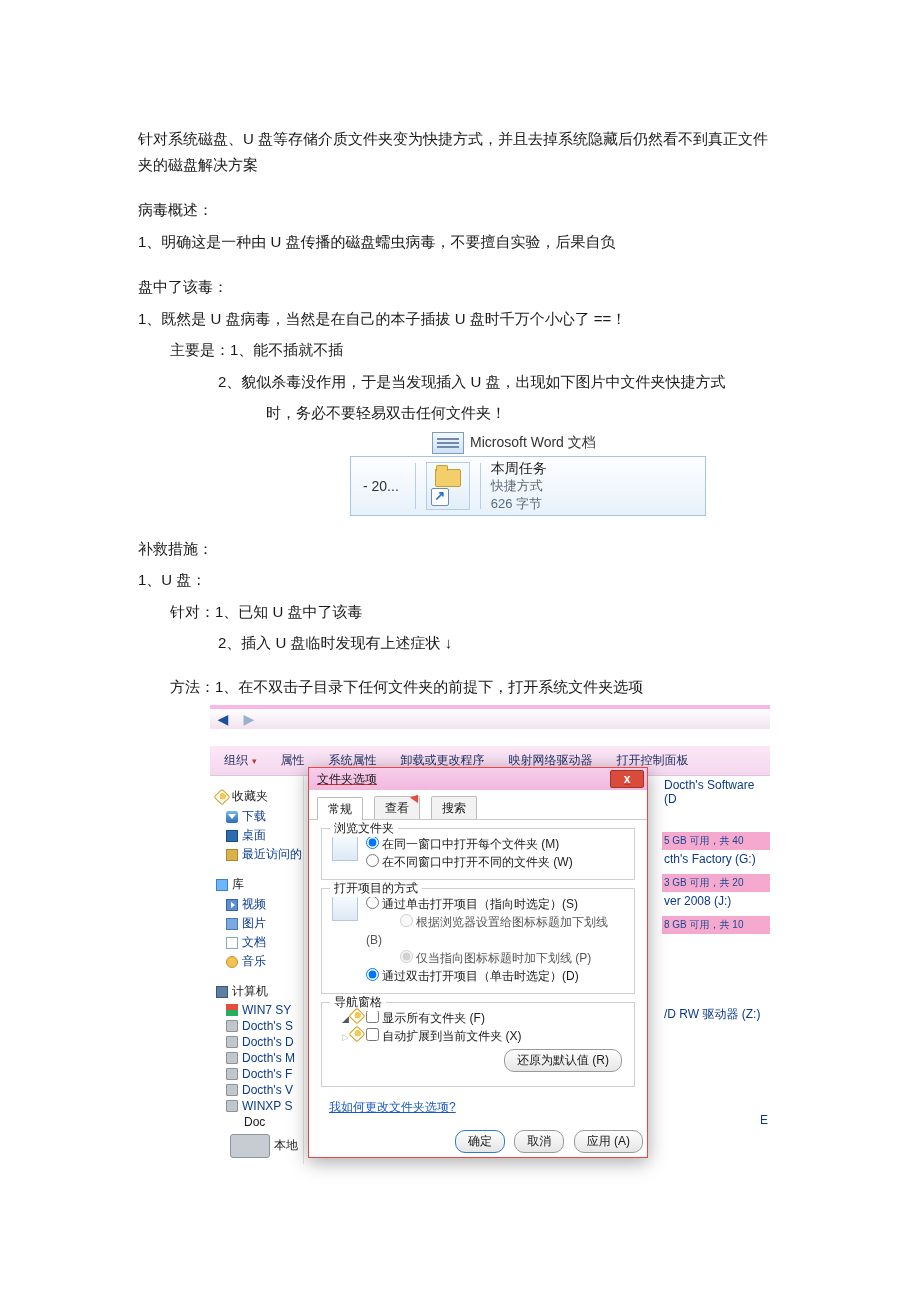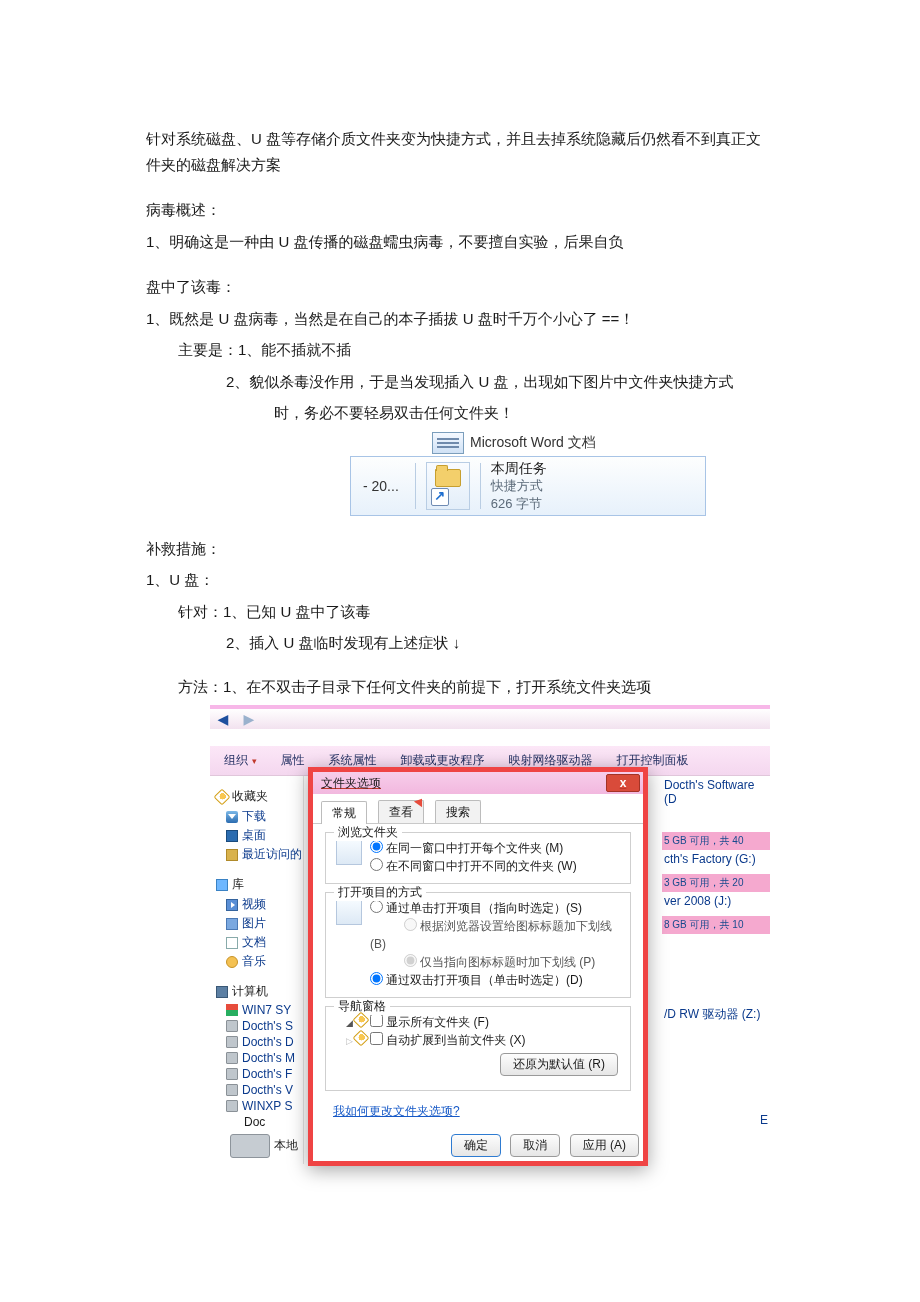--- a/index.html
+++ b/index.html
@@ -7,21 +7,21 @@
     background: #fff;
     font-family: "Microsoft YaHei", "微软雅黑", Arial, sans-serif;
     font-size: 15px;
     color: #1a1a1a;
     padding: 30px;
     width: 920px;
   }
   .page {
     padding: 90px 100px 30px 100px;
   }
-  .para { margin: 6px 16px; line-height: 1.7; }
+  .para { margin: 6px 8px; line-height: 1.7; }
   .section-title { margin-top: 20px; }
   .indent-1 { padding-left: 32px; }
   .indent-2 { padding-left: 80px; }
   .indent-3 { padding-left: 128px; }
 
   
   .shortcut-fig {
     margin: 6px 0 20px 220px;
     width: 356px;
   }
@@ -138,21 +138,21 @@
     background:#f5a9cf; color:#174a8d; font-size:10px; padding:2px 2px; margin-bottom:2px;
     white-space:nowrap; overflow:hidden;
   }
   .right-col .nm { color:#0b3a8c; font-size:12px; padding-left:2px; }
 
   
   .dlg {
     position:absolute; top: 58px; left: 98px;
     width: 340px;
     background: #fff;
-    border: 5px solid #ef4444;
+    border: 1px solid #ef4444;
     box-shadow: 0 4px 18px rgba(0,0,0,.35);
     font-size:12px;
   }
   .dlg-title {
     background: linear-gradient(#f7cdea,#f2b8df);
     height: 22px;
     display:flex; align-items:center;
     padding: 0 0 0 8px;
     text-decoration: underline;
     text-decoration-color:#c0392b;
@@ -188,21 +188,21 @@
   .opt-list { font-size:12px; line-height:1.5; }
   input[type=radio], input[type=checkbox] { margin-right:3px; vertical-align:-1px; }
   .sub { padding-left: 34px; color:#555; }
   .fs .opt-list.indent { padding-left: 12px; }
 
   .nav-fs .tri-s { font-size:9px; color:#555; margin-right:2px; }
   .btn-row { text-align:right; padding: 0 4px 4px; }
   .btn {
     display:inline-block; padding:2px 12px; font-size:12px;
     border:1px solid #9a9a9a; background:linear-gradient(#fdfdfd,#e6e6e6);
-    border-radius:4px; margin-left:6px; cursor:pointer;text-align:right;
+    border-radius:10px; margin-left:6px; cursor:pointer;text-align:right;
   }
   .btn.restore { margin: 4px 4px 6px 0; float:right; }
   .link { color:#1659c7; text-decoration:underline; cursor:pointer; padding:4px 8px 8px; display:inline-block; }
 
   .drive-icon-big {
     width:40px; height:24px; background:#c6ccd2; border:1px solid #8d949b;
     border-radius:3px; margin:2px 0 0 16px;
   }
 </style>
 </head>

